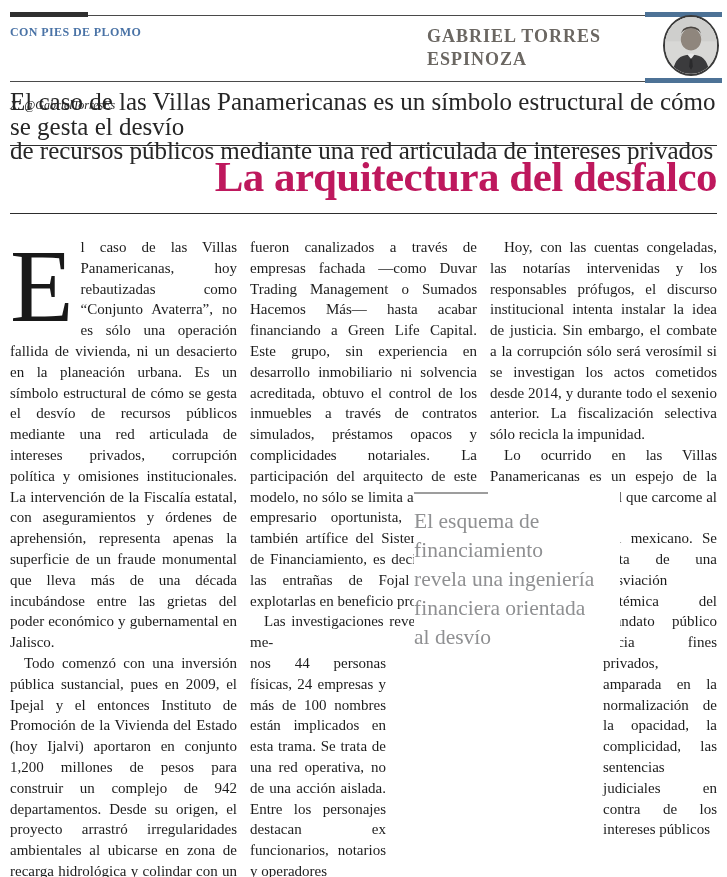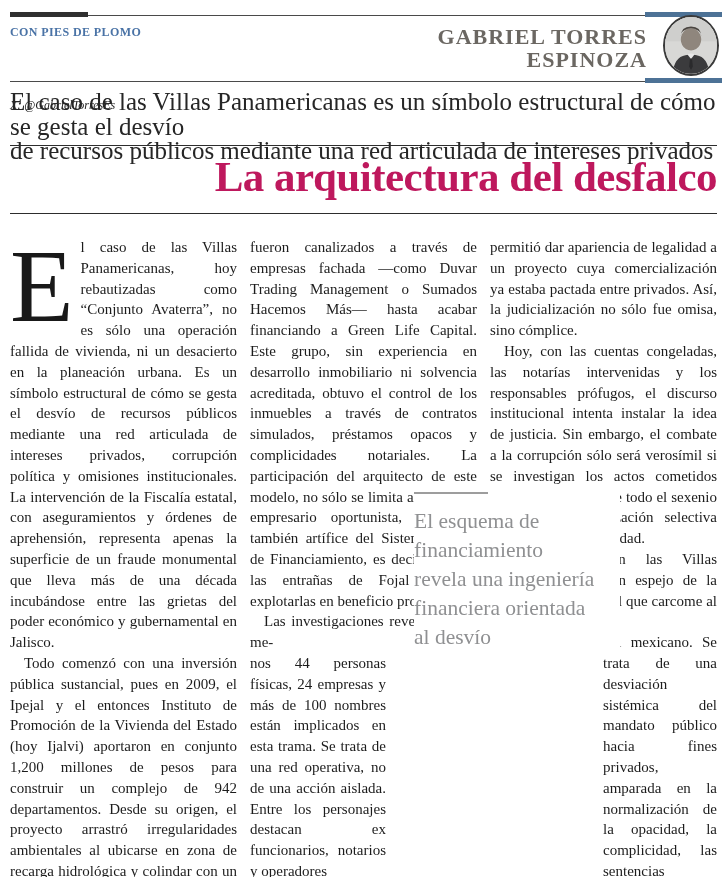--- a/index.html
+++ b/index.html
@@ -15,21 +15,21 @@
   .kicker {
     position:absolute; left:10px; top:25px;
     font-size:12px; font-weight:bold; letter-spacing:.4px; color:#4a73a6;
   }
   .twitter {
     position:absolute; left:10px; top:59px;
     font-size:12px; font-style:italic; color:#222222;margin-top:39px;
   }
   .author {
     position:absolute; right:80px; top:25px; width:220px;
-    text-align:right; font-size:22px; font-weight:bold; letter-spacing:1px;
+    font-size:18px; font-weight:bold; letter-spacing:1px;
     line-height:23px; color:#6b6762;
   }
   .avatar {
     position:absolute; right:8px; top:15px; width:56px; height:61px;
     border-radius:50%; overflow:hidden; border:2px solid #3a3a3a; background:#d6d6d6;
   }
   .avatar svg { display:block; width:100%; height:100%; }
   .rule-header-bottom { position:absolute; left:10px; right:5px; top:81px; border-top:1px solid #4a4a4a; }
   .bar-blue-br { position:absolute; right:5px; top:78px; width:77px; height:5px; background:#4d7296; }
   
@@ -113,21 +113,20 @@
     </div>
 
     <div class="col">
       <p class="blk">fueron canalizados a través de empresas fachada —como Duvar Trading Management o Sumados Hacemos Más— hasta acabar financiando a Green Life Capital. Este grupo, sin experiencia en desarrollo inmobiliario ni solvencia acreditada, obtuvo el control de los inmuebles a través de contratos simulados, préstamos opacos y complicidades notariales. La participación del arquitecto de este modelo, no sólo se limita al papel del empresario oportunista, pues fue también artífice del Sistema Estatal de Financiamiento, es decir, conocía las entrañas de Fojal y supo explotarlas en beneficio propio.</p>
       <p class="blk ind">Las investigaciones revelan que al me-</p>
       <p class="blk narrow-right">nos 44 personas físicas, 24 empresas y más de 100 nombres están implicados en esta trama. Se trata de una red operativa, no de una acción aislada. Entre los personajes destacan ex funcionarios, notarios y operadores</p>
 
     </div>
 
     <div class="col">
-      <p class="blk">permitió dar apariencia de legalidad a un proyecto cuya comercialización ya estaba pactada entre privados. Así, la judicialización no sólo fue omisa, sino cómplice.</p>
       <p class="blk ind">Hoy, con las cuentas congeladas, las notarías intervenidas y los responsables prófugos, el discurso institucional intenta instalar la idea de justicia. Sin embargo, el combate a la corrupción sólo será verosímil si se investigan los actos cometidos desde 2014, y durante todo el sexenio anterior. La fiscalización selectiva sólo recicla la impunidad.</p>
       <p class="blk ind">Lo ocurrido en las Villas Panamericanas es un espejo de la corrupción estructural que carcome al aparato institucio-</p>
       <p class="blk narrow-left">nal mexicano. Se trata de una desviación sistémica del mandato público hacia fines privados, amparada en la normalización de la opacidad, la complicidad, las sentencias judiciales en contra de los intereses públicos</p>
 
     </div>
 
   </div>
 
   <div class="pull-quote">
     <div class="pq-rule"></div>

